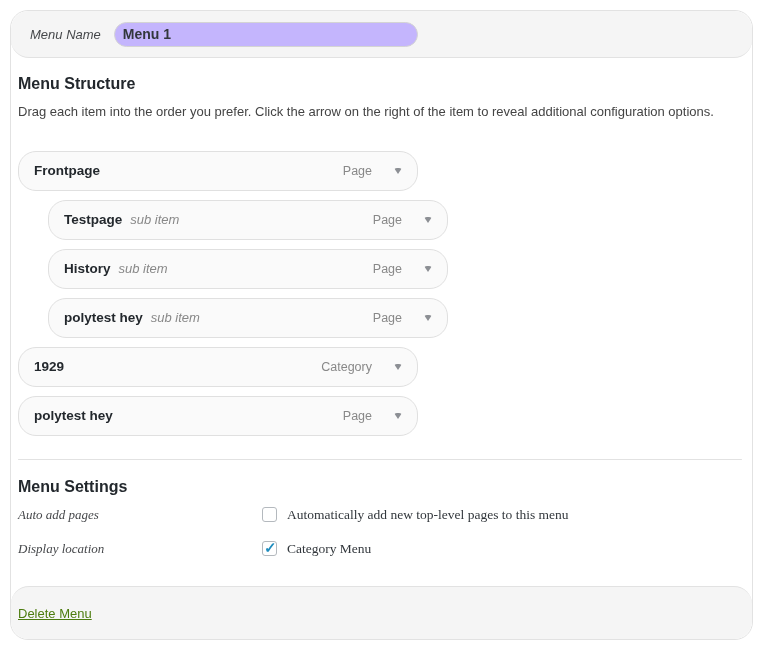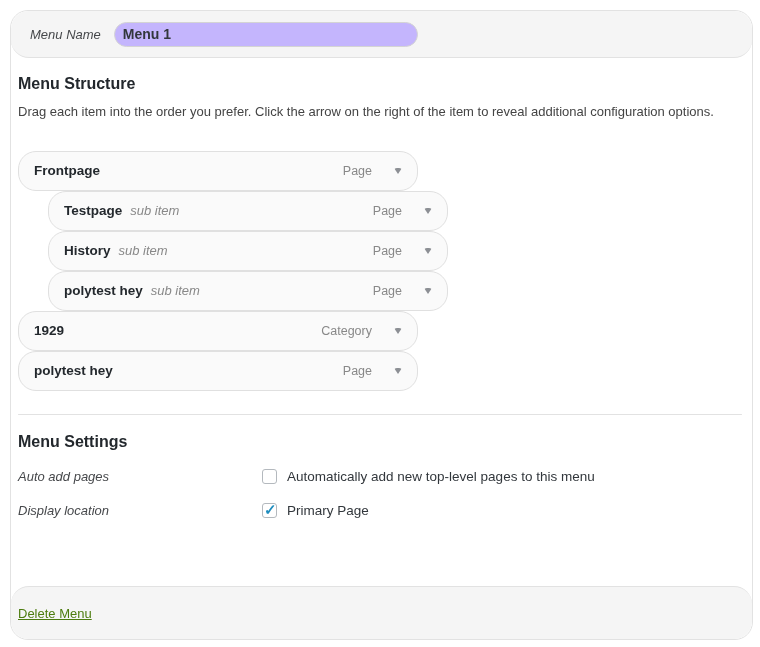--- a/index.html
+++ b/index.html
@@ -49,20 +49,21 @@
     margin:12px 0 0 0;
     font-size:13px; color:#444; line-height:1.15;
   }
   .menu-list { margin-top:31px; }
   .menu-item {
     width:400px; height:40px;
     border:1px solid #e0e0e0;
     background:#fafafa;
     display:flex; align-items:center;
     padding:16px 15px;
+    margin-bottom:9px;
     cursor:move;
   }
   .menu-item.depth-1 { margin-left:30px; }
   .item-title { font-size:13.5px; font-weight:700; color:#23282d; white-space:nowrap; }
   .item-sub { font-style:italic; font-size:13px; color:#888; margin-left:8px; white-space:nowrap; }
   .item-right { margin-left:auto; display:flex; align-items:center; }
   .item-type { font-size:12.5px; color:#888; }
   .arrow-down {
     width:0; height:0;
     border-left:4.5px solid transparent;
@@ -70,21 +71,21 @@
     border-top:6px solid #8c8f94;
     margin-left:22px;
     cursor:pointer;
   }
   .separator {
     border:0; border-top:1px solid #e2e2e2;
     margin:23px 0 0 0;
   }
   .settings-title { margin-top:18px; }
   .settings { margin-top:11px; }
-  .setting-row { display:flex; align-items:flex-end; height:22px; margin-bottom:12px; }
+  .setting-row { display:flex; align-items:flex-start; height:22px; margin-bottom:12px;font-family:Liberation Serif, serif; }
   .setting-label {
     font-style:italic; font-size:13px; color:#46484b;
     width:244px; flex-shrink:0;
   }
   .checkbox {
     width:15px; height:15px;
     border:1px solid #b4b9be;
     border-radius:3px;
     background:#fff;
     margin-right:10px;
@@ -192,21 +193,21 @@
 
     <div class="settings">
       <div class="setting-row">
         <span class="setting-label">Auto add pages</span>
         <span class="checkbox"></span>
         <span class="setting-text">Automatically add new top-level pages to this menu</span>
       </div>
       <div class="setting-row">
         <span class="setting-label">Display location</span>
         <span class="checkbox checked"></span>
-        <span class="setting-text">Primary Page</span>
+        <span class="setting-text">Category Menu</span>
       </div>
     </div>
   </div>
 
   <div class="nav-footer">
     <a class="delete-link" href="#">Delete Menu</a>
   </div>
 
 </div>
 

